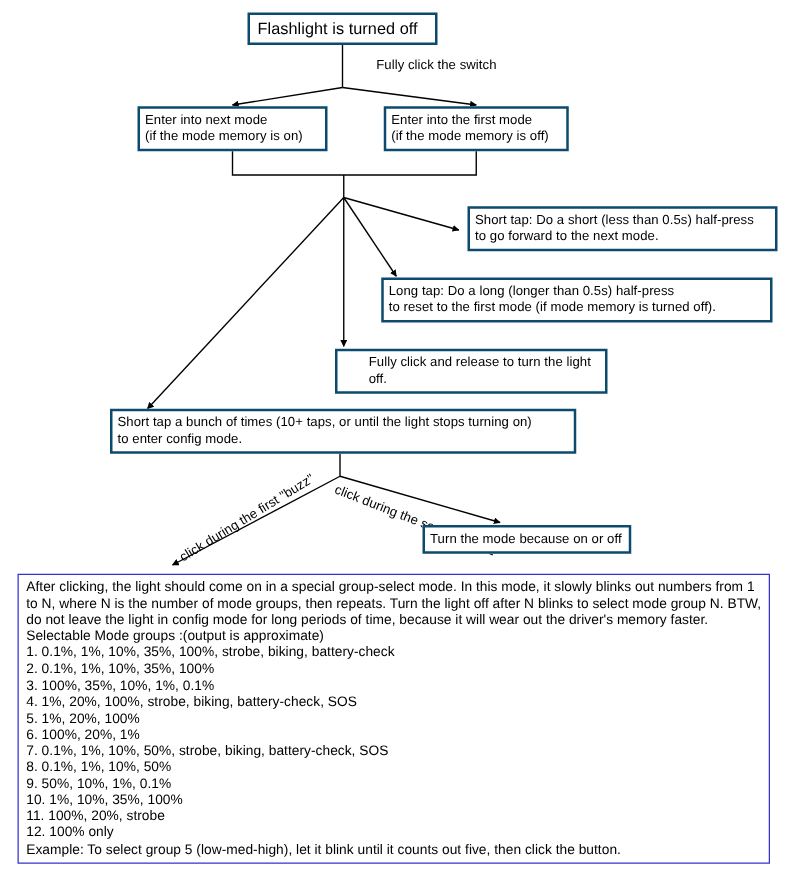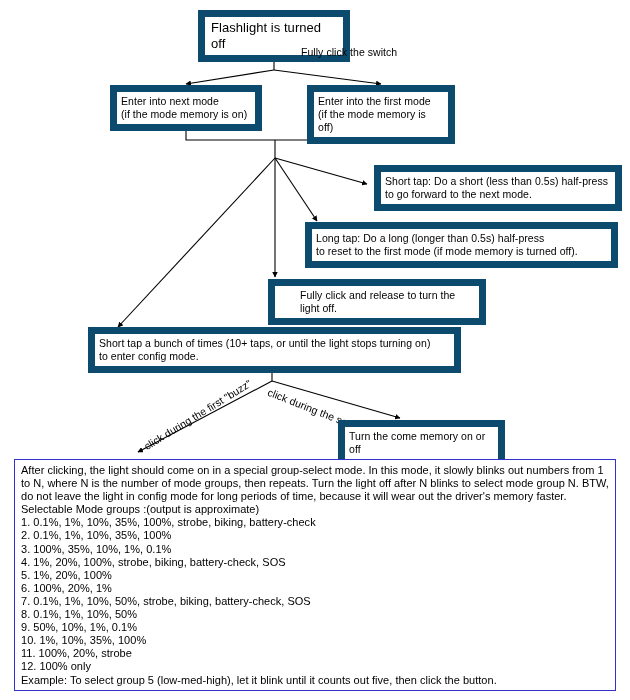--- a/index.html
+++ b/index.html
@@ -24,21 +24,21 @@
   #svg-layer {
     position: absolute;
     left: 0; top: 0;
     width: 630px;
     height: 700px;
     pointer-events: none;
   }
   .node {
     position: absolute;
     box-sizing: border-box;
-    border: 7px solid #0c4a6e;
+    border: 2px solid #0c4a6e;
     background: #ffffff;
     font-size: 10.5px;
     line-height: 13px;
     padding: 3px 4px 3px 4px;
     white-space: pre-line;
     letter-spacing: 0.05px;
   }
   .node.big {
     font-size: 13px;
     line-height: 16px;
@@ -139,21 +139,21 @@
 
   <div class="node" style="left:268px; top:279px; width:218px;padding-left:25px;">Fully click and release to turn the light off.</div>
 
   <div class="node" style="left:88px; top:327px; width:373px;">Short tap a bunch of times (10+ taps, or until the light stops turning on)
 to enter config mode.</div>
 
   <div class="edge-label rot-left" style="left:148px; top:440px;">click during the first "buzz"</div>
 
   <div class="edge-label rot-right" style="left:266px; top:385px;">click during the second "buzz"</div>
 
-  <div class="node" style="left:338px; top:420px; width:167px;">Turn the come memory on or off</div>
+  <div class="node" style="left:338px; top:420px; width:167px;">Turn the mode because on or off</div>
 
   <div id="info-box">
     <span id="info-body">After clicking, the light should come on in a special group-select mode.  In this mode, it slowly blinks out numbers from 1 to N, where N is the number of mode groups, then repeats.  Turn the light off after N blinks to select mode group N.  BTW, do not leave the light in config mode for long periods of time, because it will wear out the driver's memory faster.
 Selectable Mode groups :(output is approximate)</span>
     <span class="groups-list">1. 0.1%, 1%, 10%, 35%, 100%, strobe, biking, battery-check
 2. 0.1%, 1%, 10%, 35%, 100%
 3. 100%, 35%, 10%, 1%, 0.1%
 4. 1%, 20%, 100%, strobe, biking, battery-check, SOS
 5. 1%, 20%, 100%
 6. 100%, 20%, 1%

